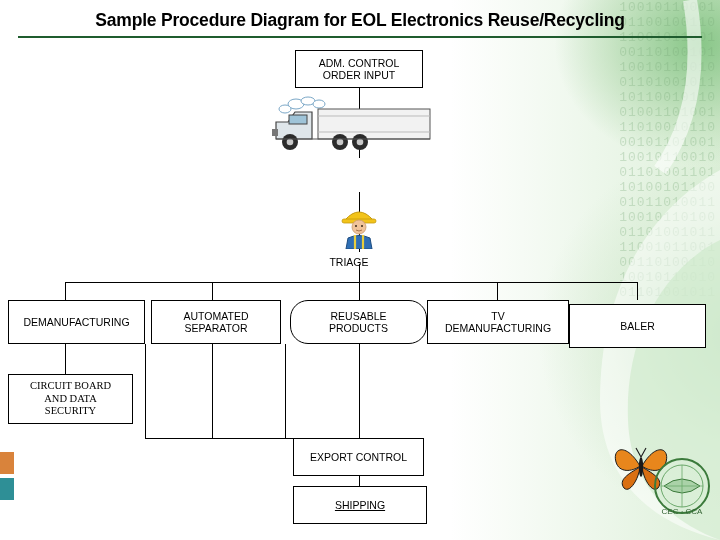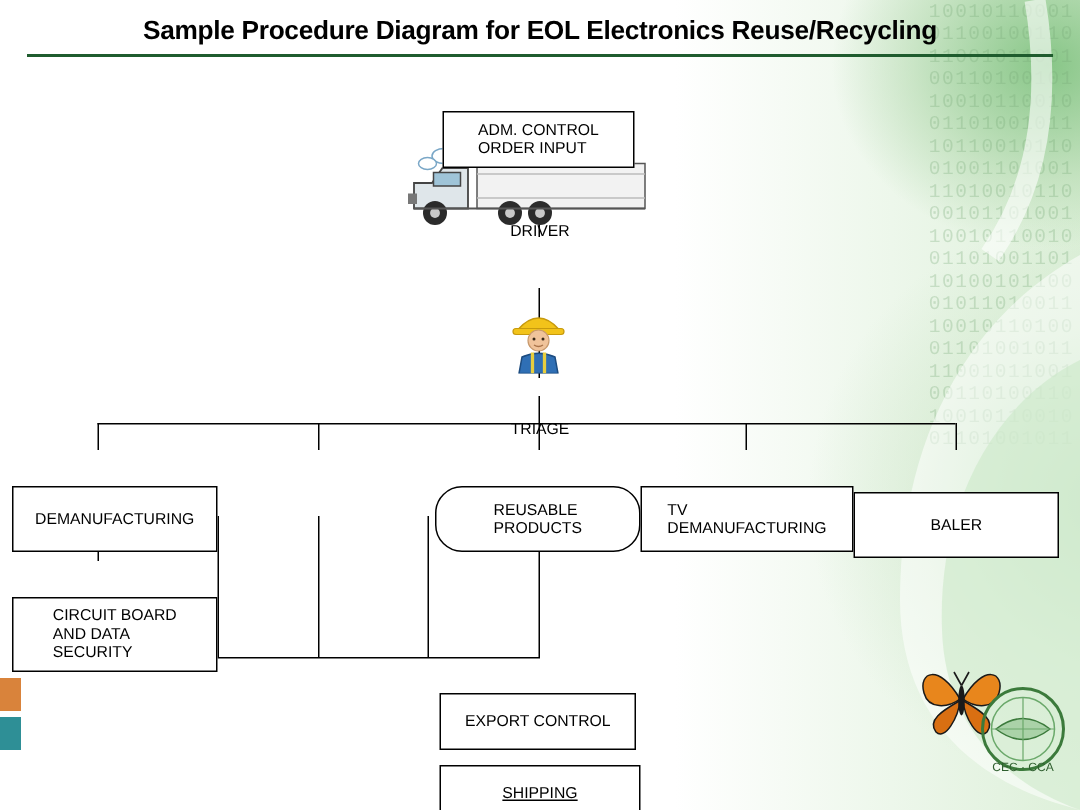--- a/index.html
+++ b/index.html
@@ -83,27 +83,26 @@
 
   
   .box {
     position: absolute;
     box-sizing: border-box;
     border: 1px solid #000000;
     background: #ffffff;
     display: flex;
     align-items: center;
     justify-content: center;
-    text-align: left;
+    text-align: center;
     font-size: 10.5px;
     line-height: 12.5px;
     color: #000000;
     padding: 18px 3px;
     z-index: 4;
-    margin-top: 24px;
   }
   .box.no-border {
     border: none;
     background: transparent;
     z-index: 6;
   }
   .conn {
     position: absolute;
     background: #000000;
     z-index: 1;
@@ -248,51 +247,52 @@
 
     <circle cx="28" cy="46" r="8" fill="#2b2b2b"></circle>
     <circle cx="28" cy="46" r="3.3" fill="#c9c9c9"></circle>
     <circle cx="78" cy="46" r="8" fill="#2b2b2b"></circle>
     <circle cx="78" cy="46" r="3.3" fill="#c9c9c9"></circle>
     <circle cx="98" cy="46" r="8" fill="#2b2b2b"></circle>
     <circle cx="98" cy="46" r="3.3" fill="#c9c9c9"></circle>
     <line x1="14" y1="43" x2="168" y2="43" stroke="#555" stroke-width="1.2"></line>
   </svg>
 
-  <div class="box no-border" style="left:316px; top:112px; width:88px; height:22px;">DRIVER</div>
 
 
   <svg class="worker" viewBox="0 0 42 44" xmlns="http://www.w3.org/2000/svg">
 
     <path d="M7 15 Q21 -1 35 15 Z" fill="#f2c31a" stroke="#c79a0d" stroke-width="1"></path>
     <rect x="4" y="14" width="34" height="4" rx="2" fill="#f2c31a" stroke="#c79a0d" stroke-width="0.8"></rect>
 
     <circle cx="21" cy="22" r="7" fill="#f0c39a" stroke="#c89a6e" stroke-width="0.8"></circle>
     <circle cx="18" cy="21" r="1" fill="#3a2a18"></circle>
     <circle cx="24" cy="21" r="1" fill="#3a2a18"></circle>
     <path d="M18 25 Q21 27 24 25" stroke="#a9744a" stroke-width="1" fill="none"></path>
 
     <path d="M8 44 L10 33 Q21 28 32 33 L34 44 Z" fill="#2f6fb5" stroke="#1d4c80" stroke-width="1"></path>
     <path d="M17 30 L17 44 M25 30 L25 44" stroke="#e8ce3d" stroke-width="2.2"></path>
   </svg>
 
-  <div class="box no-border" style="left:316px; top:244px; width:88px; height:18px;">TRIAGE</div>
+  <div class="box no-border" style="left:305px; top:244px; width:88px; height:18px;">TRIAGE</div>
 
   <div class="box" style="left:8px; top:300px; width:137px; height:44px;">DEMANUFACTURING</div>
 
+  <div class="box" style="left:151px; top:300px; width:130px; height:44px; white-space:pre-line;">AUTOMATED
+SEPARATOR</div>
 
   <div class="box" style="left:290px; top:300px; width:137px; height:44px; white-space:pre-line;border-radius:18px;">REUSABLE
 PRODUCTS</div>
 
   <div class="box" style="left:427px; top:300px; width:142px; height:44px; white-space:pre-line;">TV
 DEMANUFACTURING</div>
 
   <div class="box" style="left:569px; top:304px; width:137px; height:44px;">BALER</div>
 
-  <div class="box" style="left:8px; top:374px; width:137px; height:50px; white-space:pre-line;">CIRCUIT BOARD
+  <div class="box" style="left:8px; top:374px; width:125px; height:50px; white-space:pre-line;font-family:Liberation Serif, serif;">CIRCUIT BOARD
 AND DATA
 SECURITY</div>
 
   <div class="box" style="left:293px; top:438px; width:131px; height:36px;">EXPORT CONTROL</div>
 
   <div class="box" style="left:293px; top:486px; width:134px; height:36px;text-decoration:underline;">SHIPPING</div>
 
   <div class="sq-orange"></div>
   <div class="sq-teal"></div>
 

